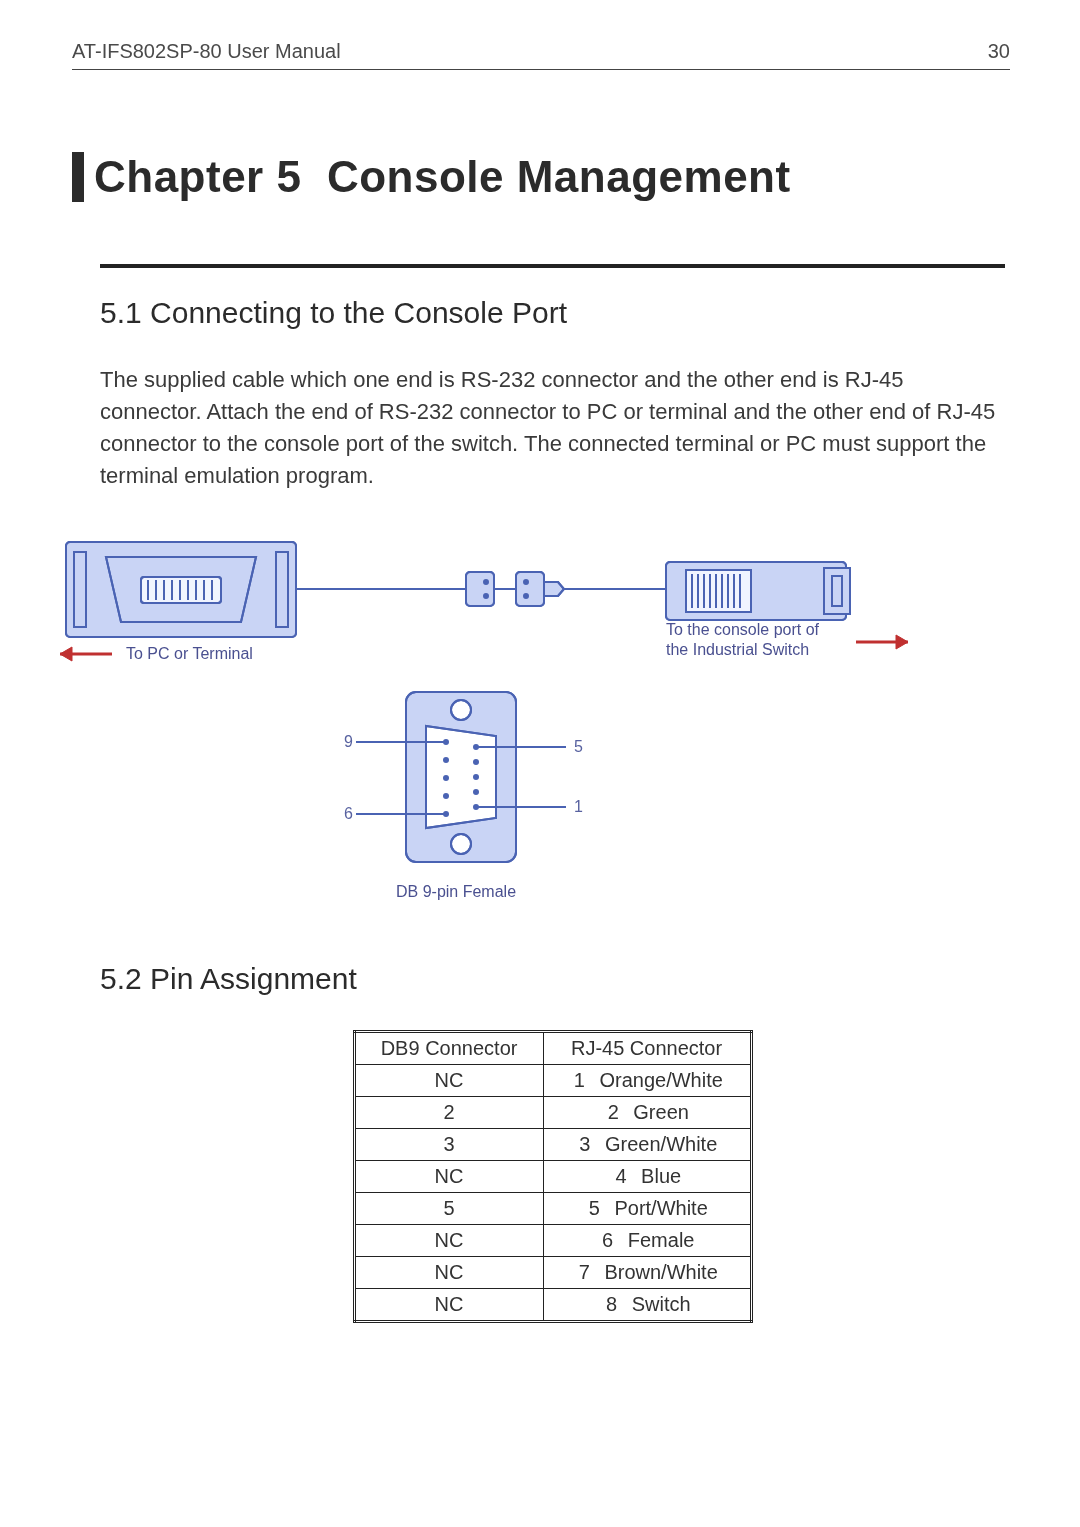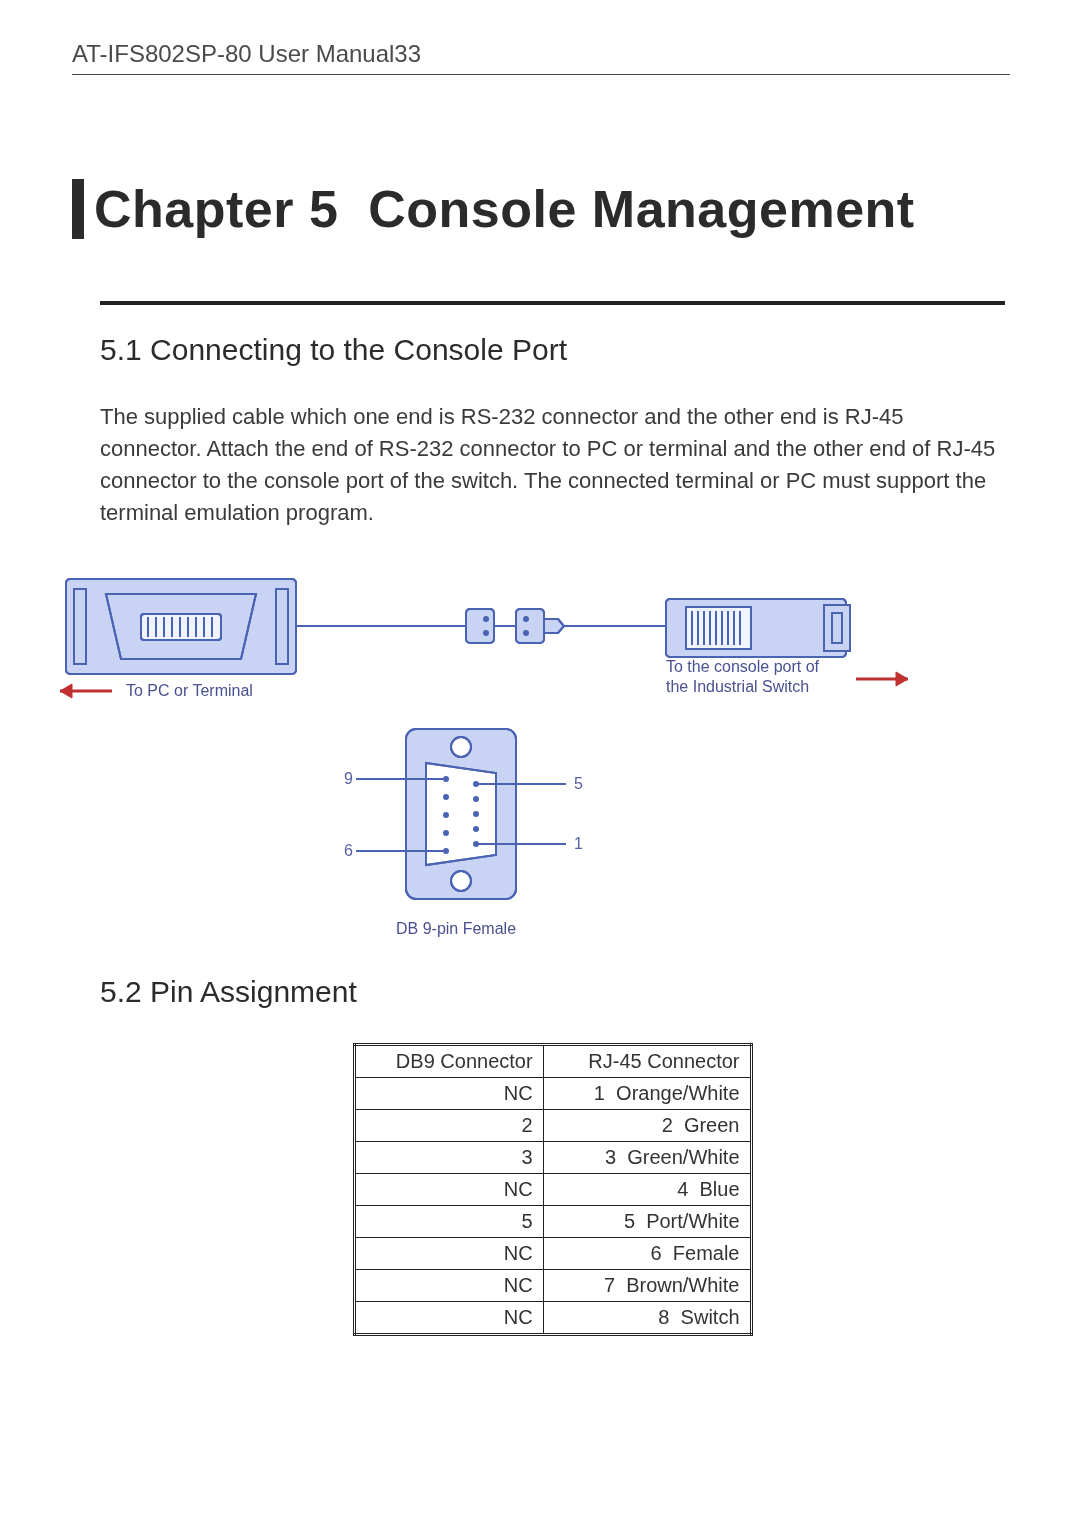--- a/index.html
+++ b/index.html
@@ -14,30 +14,30 @@
   }
   .page {
     position: relative;
     width: 1080px;
     height: 1527px;
     box-sizing: border-box;
     padding: 40px 70px 60px 72px;
   }
   .header {
     display: flex;
-    justify-content: flex-start;
+    justify-content: space-between;
     align-items: flex-end;
-    font-size: 24px;
+    font-size: 20px;
     color: #4a4a4a;
     padding-bottom: 6px;
     border-bottom: 1.5px solid #444;
   }
   .chapter-title {
-    margin-top: 104px;
-    font-size: 52px;
+    margin-top: 82px;
+    font-size: 44px;
     font-weight: 700;
     color: #2b2b2b;
     letter-spacing: 0.5px;
     display: flex;
     align-items: stretch;
   }
   .chapter-title .bar {
     display: inline-block;
     width: 12px;
     background: #2b2b2b;
@@ -79,49 +79,49 @@
   }
   .diag-fill { fill: #c9d4f5; }
   .diag-label {
     font-family: Arial, sans-serif;
     font-size: 16px;
     fill: #4a5090;
   }
   .diag-tick { font-size: 16px; fill:#5862a0; font-family: Arial, sans-serif;}
   .arrow-red { stroke:#c03030; fill:#c03030; }
 
-  h2.section.sec52 { margin-top: 26px; }
+  h2.section.sec52 { margin-top: 50px; }
 
   
   table.pin-table {
     border-collapse: collapse;
     margin: 34px auto 0 auto;
     width: 400px;
     border: 3px double #222;
   }
   table.pin-table th, table.pin-table td {
     border: 1px solid #222;
     padding: 4px 10px;
     font-size: 20px;
-    text-align: right;
+    text-align: center;
     color: #333;
   }
   table.pin-table th {
     font-weight: normal;
   }
   .rj-num { display:inline-block; width: 18px; }
 </style>
 </head>
 <body>
 
 <div class="page">
 
   <div class="header">
     <span>AT-IFS802SP-80 User Manual</span>
-    <span>33</span>
+    <span>30</span>
   </div>
 
   <h1 class="chapter-title">
     <span class="bar"></span>
     <span>
       <span>Chapter 5</span>&nbsp;&nbsp;<span>Console Management</span>
     </span>
   </h1>
 
   <div class="section-block">

